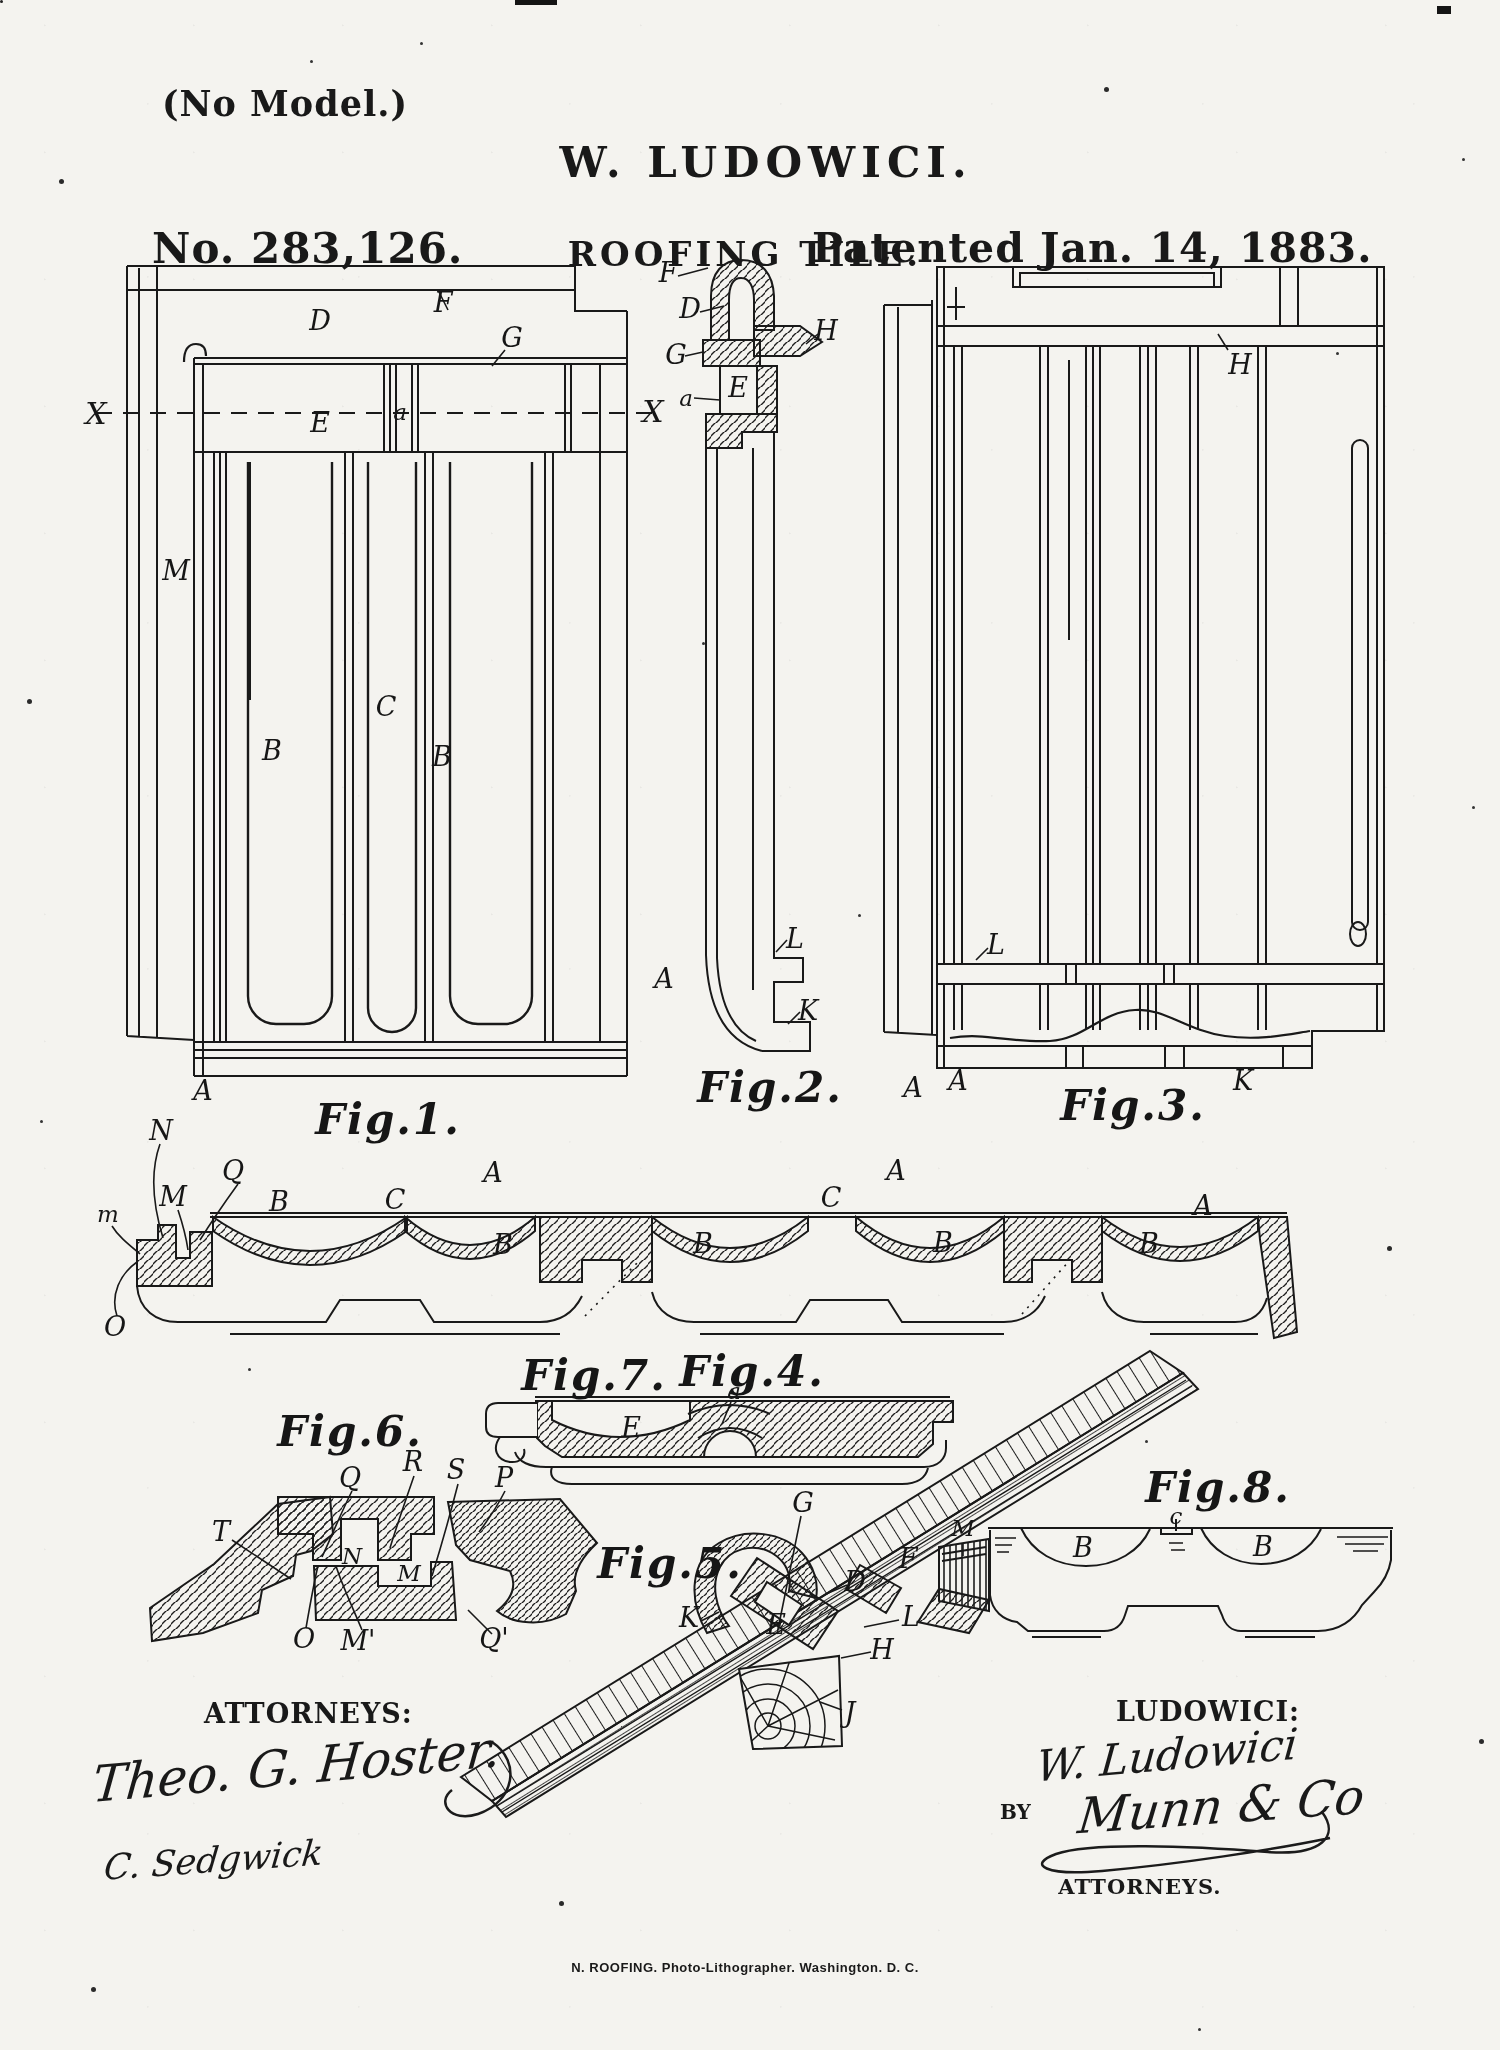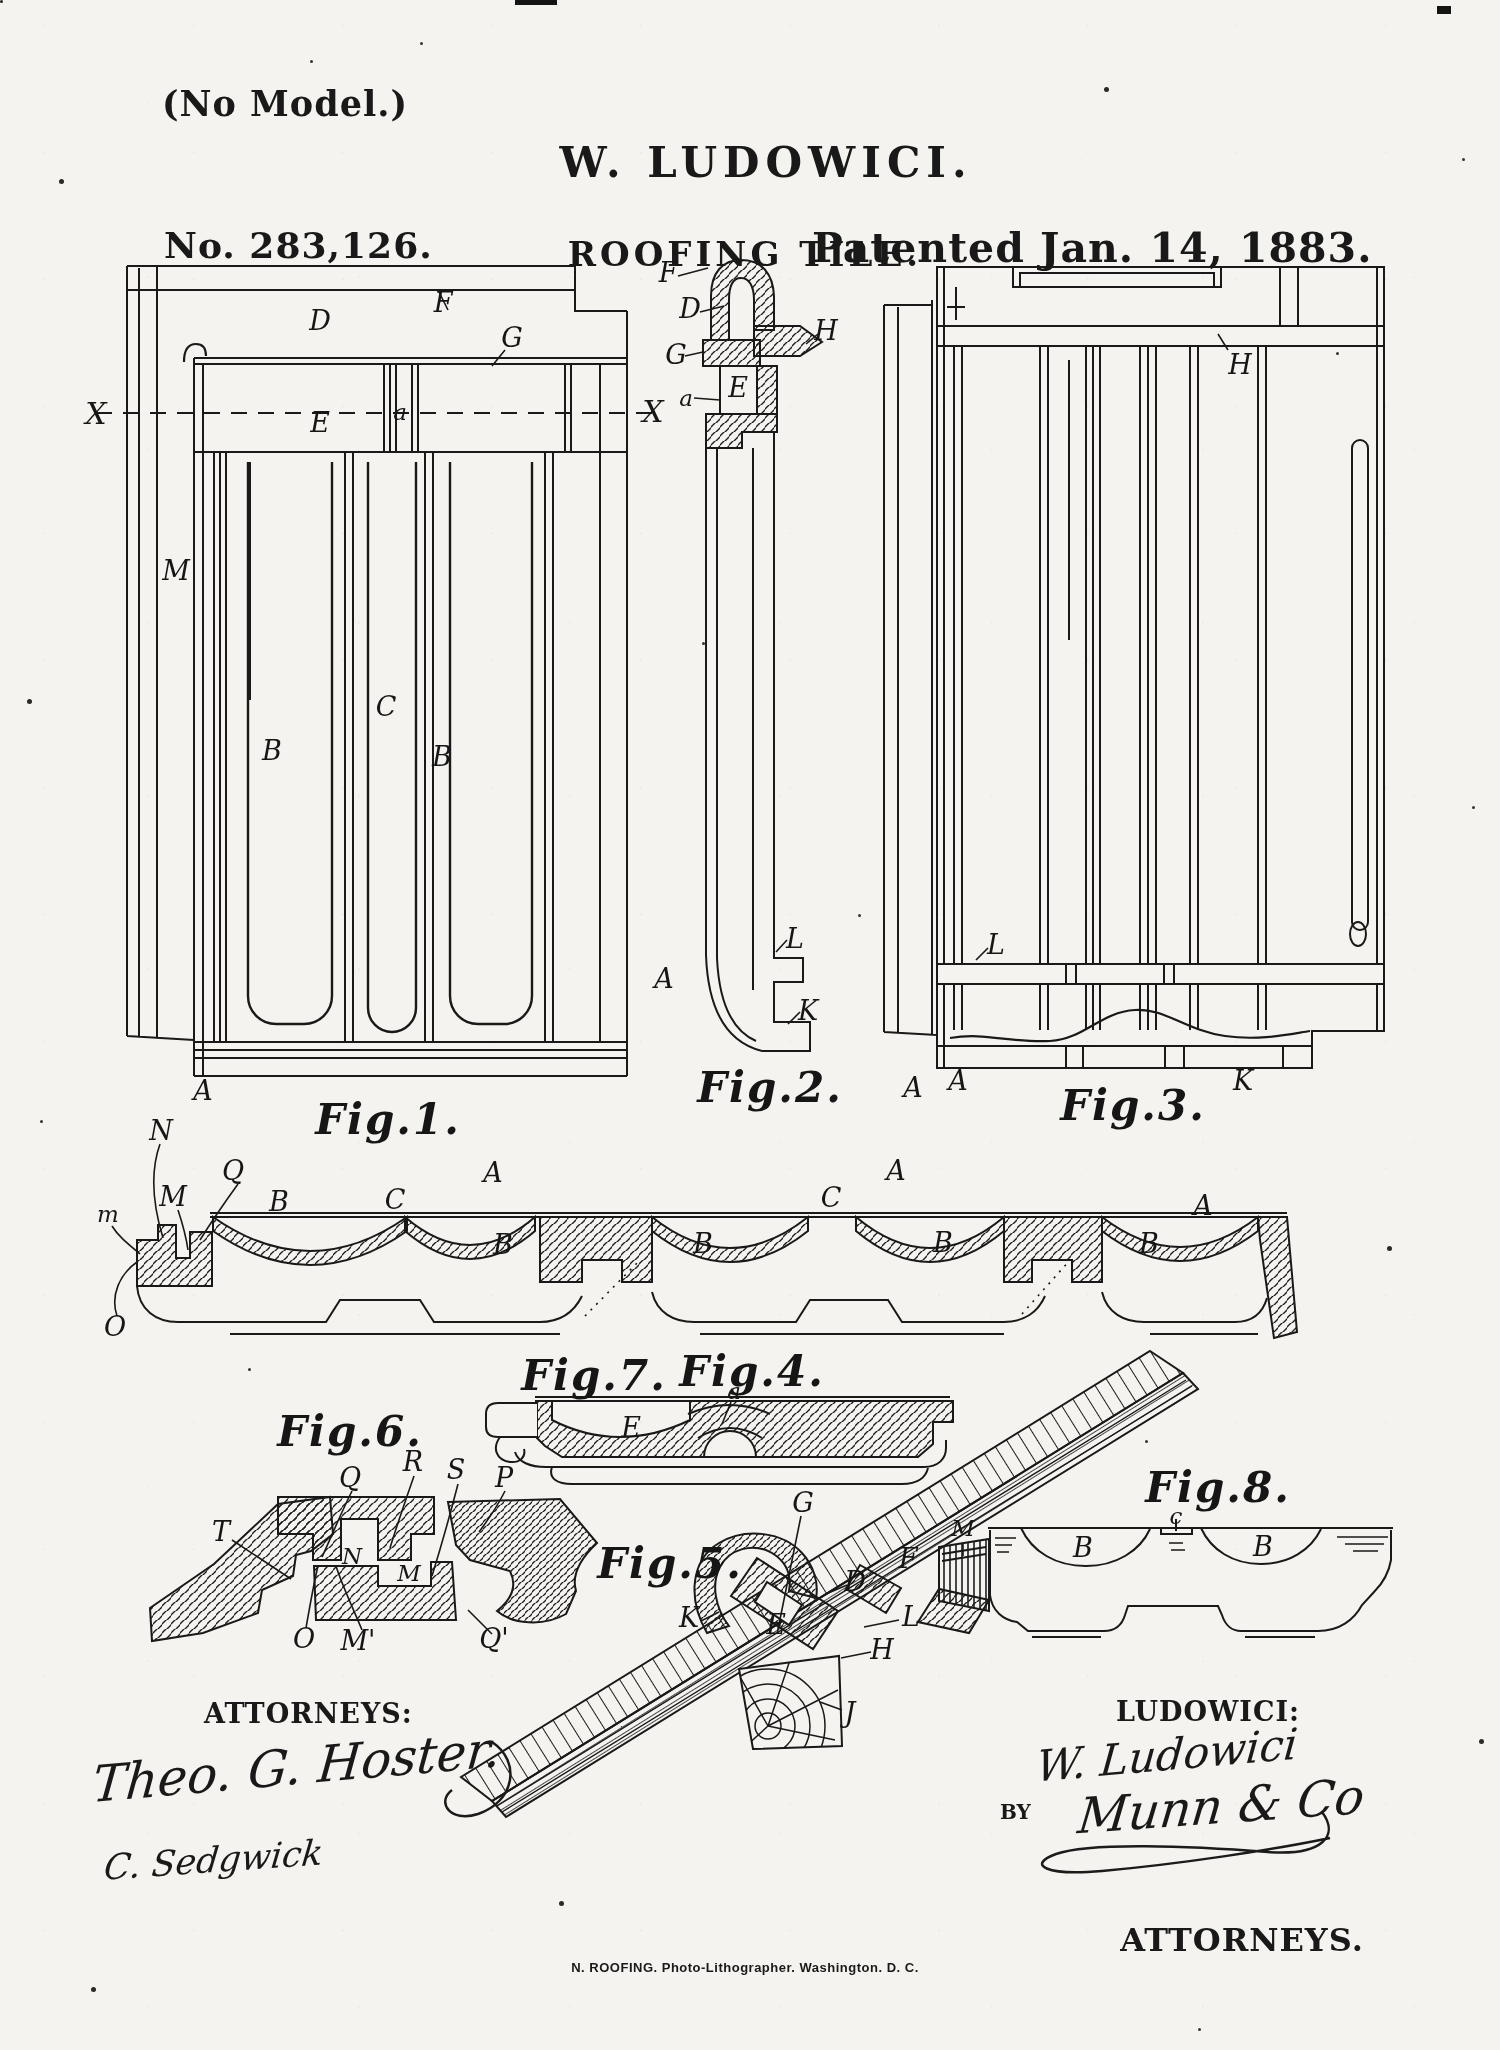--- a/index.html
+++ b/index.html
@@ -12,26 +12,26 @@
     background-size:149px 127px, 211px 173px;
     font-family:"DejaVu Serif", serif;
     color:#191919;
   }
   .abs{position:absolute;}
   .plate{font-weight:bold;white-space:nowrap;}
   .center{transform:translateX(-50%);}
   #noModel{left:162px;top:83px;font-size:35px;letter-spacing:1px;}
   #inventorName{left:766px;top:138px;font-size:42px;letter-spacing:6px;}
   #inventionTitle{left:745px;top:234px;font-size:34px;letter-spacing:4px;}
-  #patNo{left:164px;top:224px;font-size:36px;letter-spacing:1px;}
+  #patNo{left:152px;top:224px;font-size:42px;letter-spacing:1px;}
   #patDate{left:812px;top:224px;font-size:41px;letter-spacing:1px;}
   #witnessesHead{left:204px;top:1698px;font-size:27px;letter-spacing:1px;}
   #inventorHead{left:1208px;top:1696px;font-size:27px;letter-spacing:1px;}
   #byLabel{left:1000px;top:1800px;font-size:20px;}
-  #attorneysLabel{left:1242px;top:1874px;font-size:32px;letter-spacing:1px;margin-top:47px;}
+  #attorneysLabel{left:1140px;top:1874px;font-size:21px;letter-spacing:1px;}
   .script{font-style:italic;white-space:nowrap;}
   #witSig1{left:92px;top:1738px;font-size:50px;transform:rotate(-5deg) skewX(-10deg);}
   #witSig2{left:104px;top:1840px;font-size:35px;transform:rotate(-4deg) skewX(-10deg);}
   #invSig{left:1036px;top:1730px;font-size:43px;transform:rotate(-5deg) skewX(-10deg);}
   #attySig{left:1078px;top:1778px;font-size:49px;transform:rotate(-4deg) skewX(-10deg);}
   #footerCredit{left:745px;top:1960px;font-family:"Liberation Sans",sans-serif;
     font-size:13px;font-weight:bold;letter-spacing:.5px;white-space:nowrap;}
   #specks{left:0;top:0;width:3px;height:3px;border-radius:50%;background:#222;
     box-shadow: 60px 180px 0 1px #2a2a2a, 310px 60px 0 0 #333, 1105px 88px 0 1px #2a2a2a,
       1462px 158px 0 0 #333, 28px 700px 0 1px #2a2a2a, 1472px 806px 0 0 #333,

